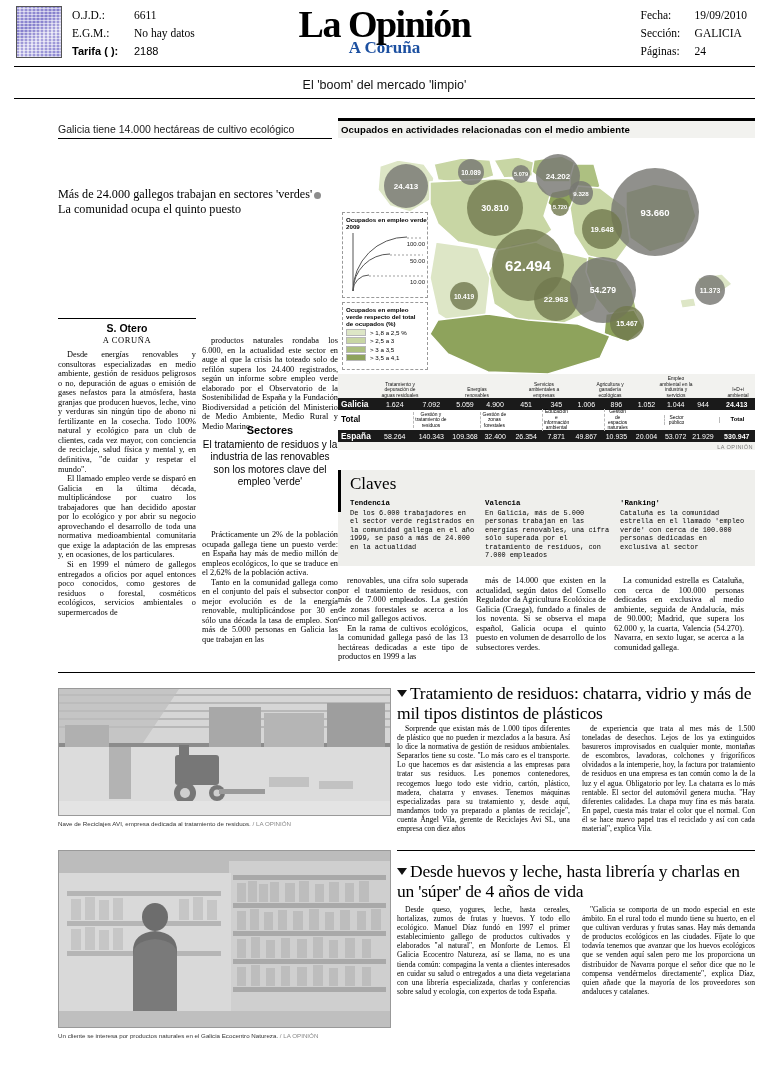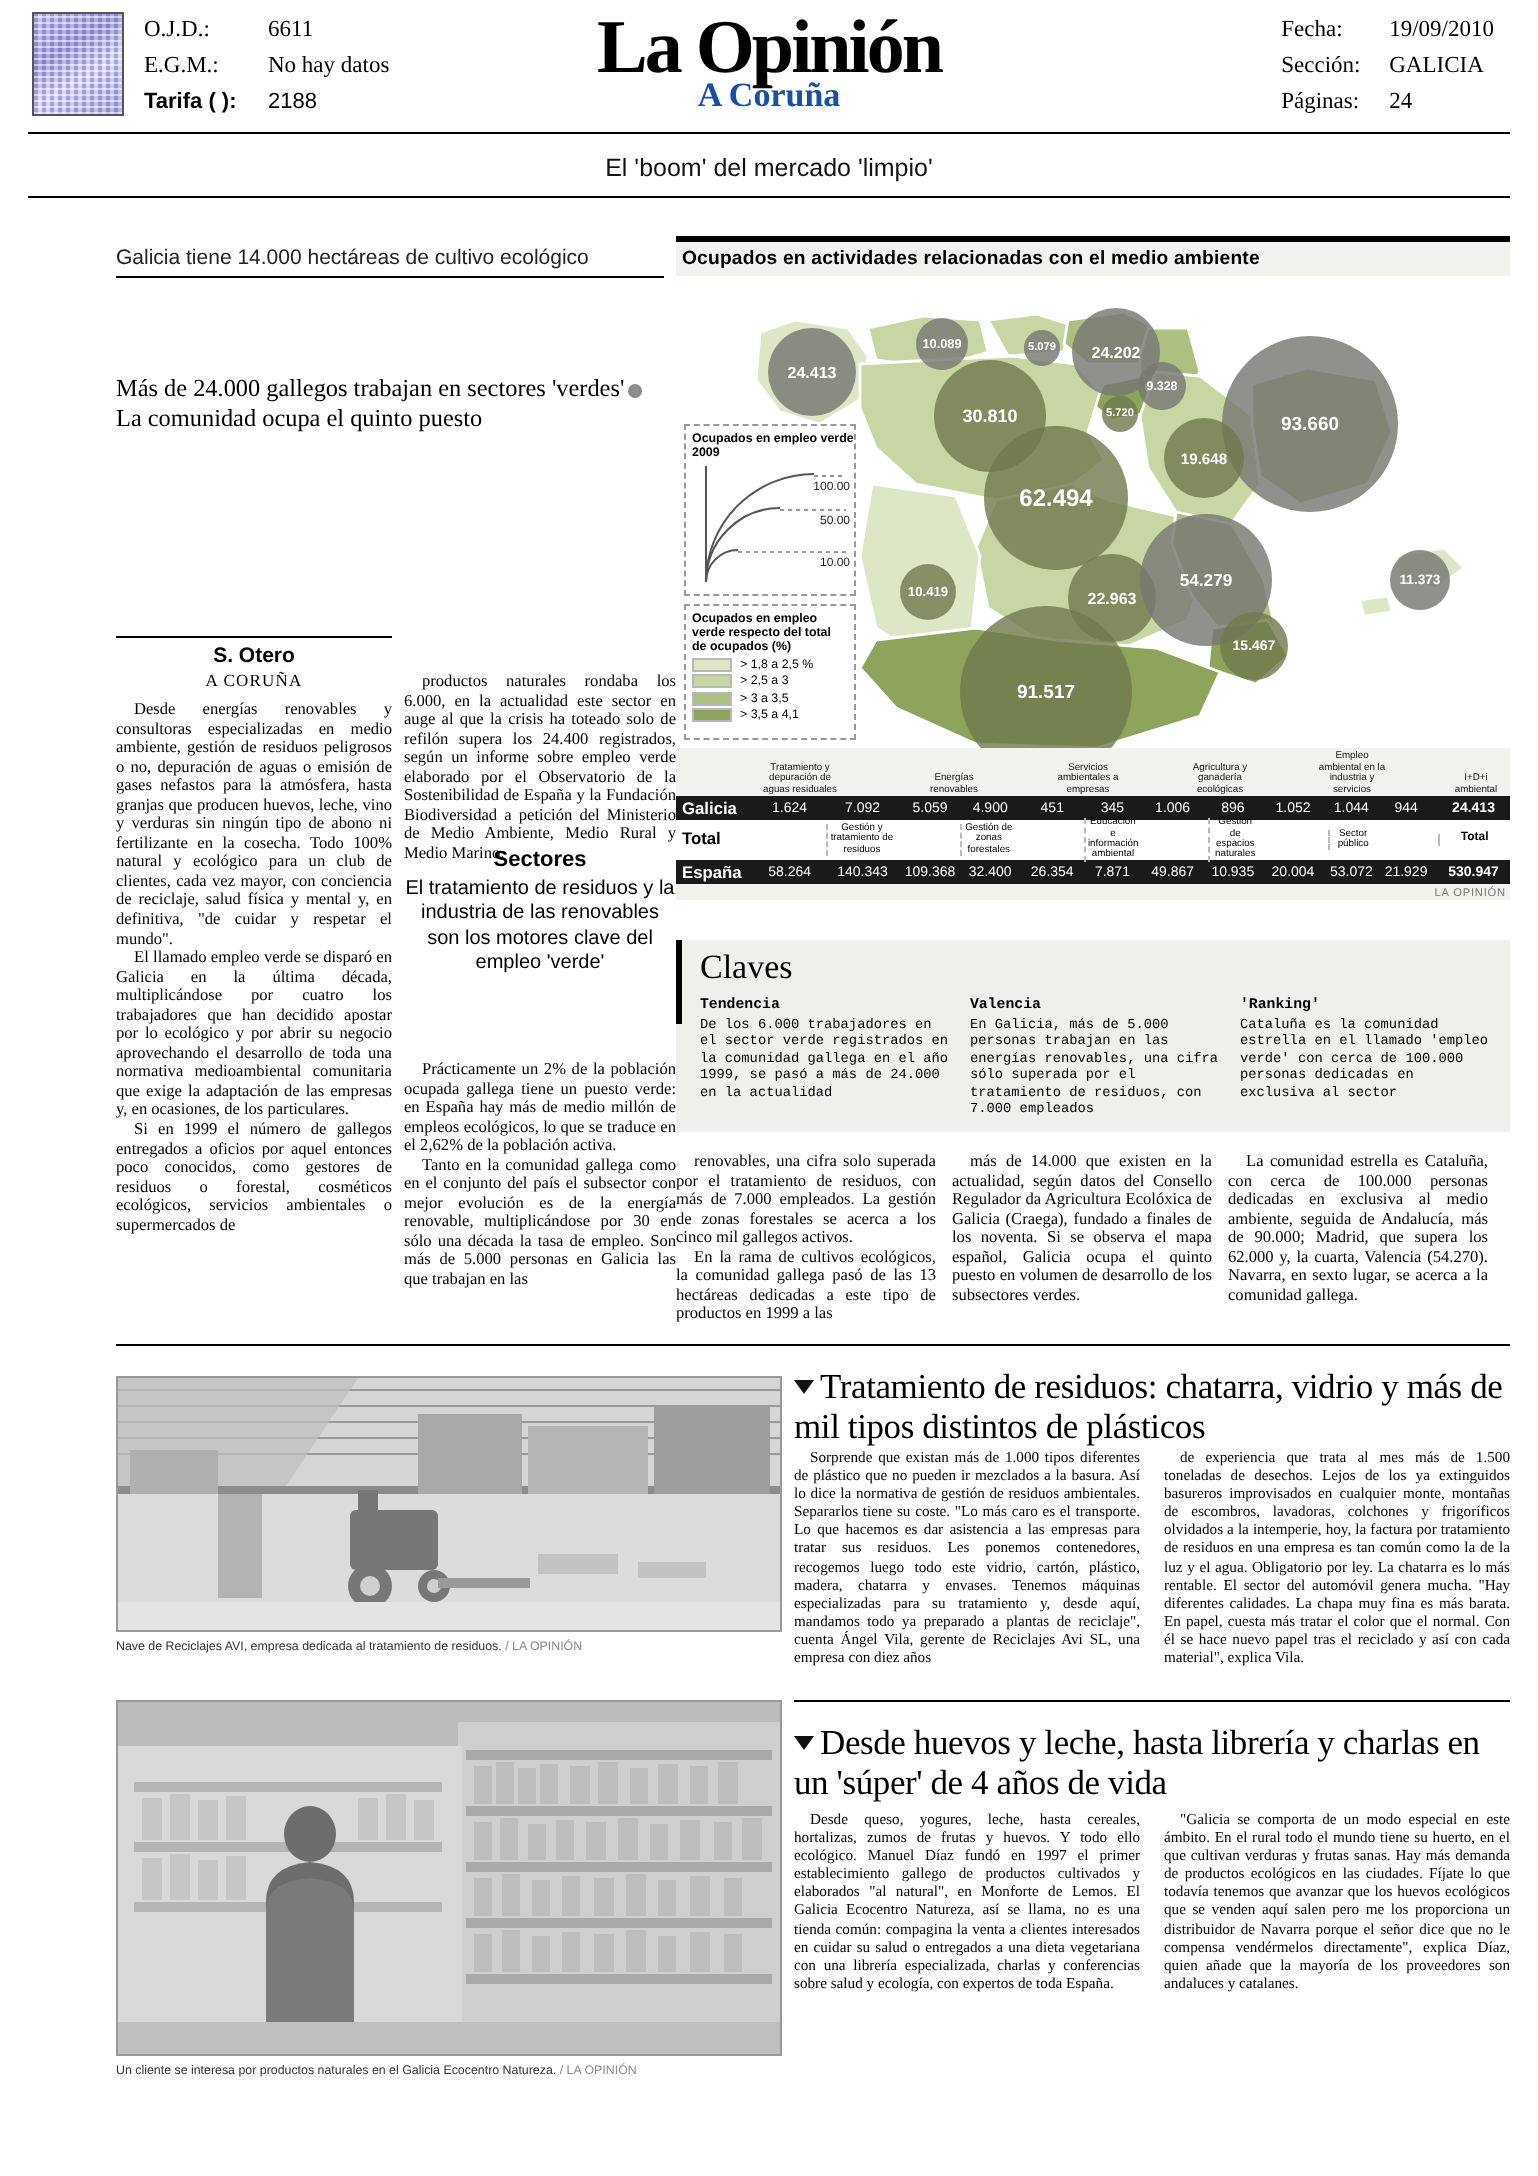--- a/index.html
+++ b/index.html
@@ -286,27 +286,26 @@
 
       <div class="bubble bub-grey" style="left:68px;top:48px;width:44px;height:44px;font-size:8px;">24.413</div>
       <div class="bubble bub-grey" style="left:133px;top:34px;width:26px;height:26px;font-size:6.4px;">10.089</div>
       <div class="bubble bub-grey" style="left:183px;top:36px;width:18px;height:18px;font-size:5.6px;">5.079</div>
       <div class="bubble bub-grey" style="left:220px;top:38px;width:44px;height:44px;font-size:8px;">24.202</div>
       <div class="bubble bub-grey" style="left:243px;top:55px;width:24px;height:24px;font-size:6.2px;">9.328</div>
       <div class="bubble bub-olive" style="left:222px;top:69px;width:18px;height:18px;font-size:5.6px;">5.720</div>
       <div class="bubble bub-olive" style="left:157px;top:70px;width:56px;height:56px;font-size:9px;">30.810</div>
       <div class="bubble bub-grey" style="left:317px;top:74px;width:88px;height:88px;font-size:9.5px;">93.660</div>
       <div class="bubble bub-olive" style="left:264px;top:91px;width:40px;height:40px;font-size:7.6px;">19.648</div>
-      <div class="bubble bub-olive" style="left:190px;top:111px;width:72px;height:72px;font-size:12px;">62.494</div>
+      <div class="bubble bub-olive" style="left:190px;top:127px;width:72px;height:72px;font-size:15px;">62.494</div>
       <div class="bubble bub-olive" style="left:126px;top:158px;width:28px;height:28px;font-size:6.6px;">10.419</div>
       <div class="bubble bub-olive" style="left:218px;top:161px;width:44px;height:44px;font-size:8px;">22.963</div>
       <div class="bubble bub-grey" style="left:265px;top:152px;width:66px;height:66px;font-size:8.6px;">54.279</div>
       <div class="bubble bub-olive" style="left:289px;top:185px;width:34px;height:34px;font-size:7px;">15.467</div>
       <div class="bubble bub-grey" style="left:372px;top:152px;width:30px;height:30px;font-size:6.8px;">11.373</div>
-      <div class="bubble bub-olive" style="left:185px;top:208px;width:86px;height:86px;font-size:9.5px;">91.517</div>
 
       <div class="leg-size">
         <div class="lt">Ocupados en empleo verde 2009</div>
         <svg width="86" height="66" style="position:absolute;left:2px;top:16px;">
           <path d="M8 62 A 54 54 0 0 1 62 8" fill="none" stroke="#555" stroke-width="1"></path>
           <path d="M8 62 A 37 37 0 0 1 45 25" fill="none" stroke="#555" stroke-width="1"></path>
           <path d="M8 62 A 16 16 0 0 1 24 46" fill="none" stroke="#555" stroke-width="1"></path>
           <line x1="8" y1="62" x2="8" y2="4" stroke="#555" stroke-width="1"></line>
           <line x1="62" y1="9" x2="78" y2="9" stroke="#777" stroke-width=".7" stroke-dasharray="2,2"></line>
           <line x1="45" y1="26" x2="78" y2="26" stroke="#777" stroke-width=".7" stroke-dasharray="2,2"></line>

